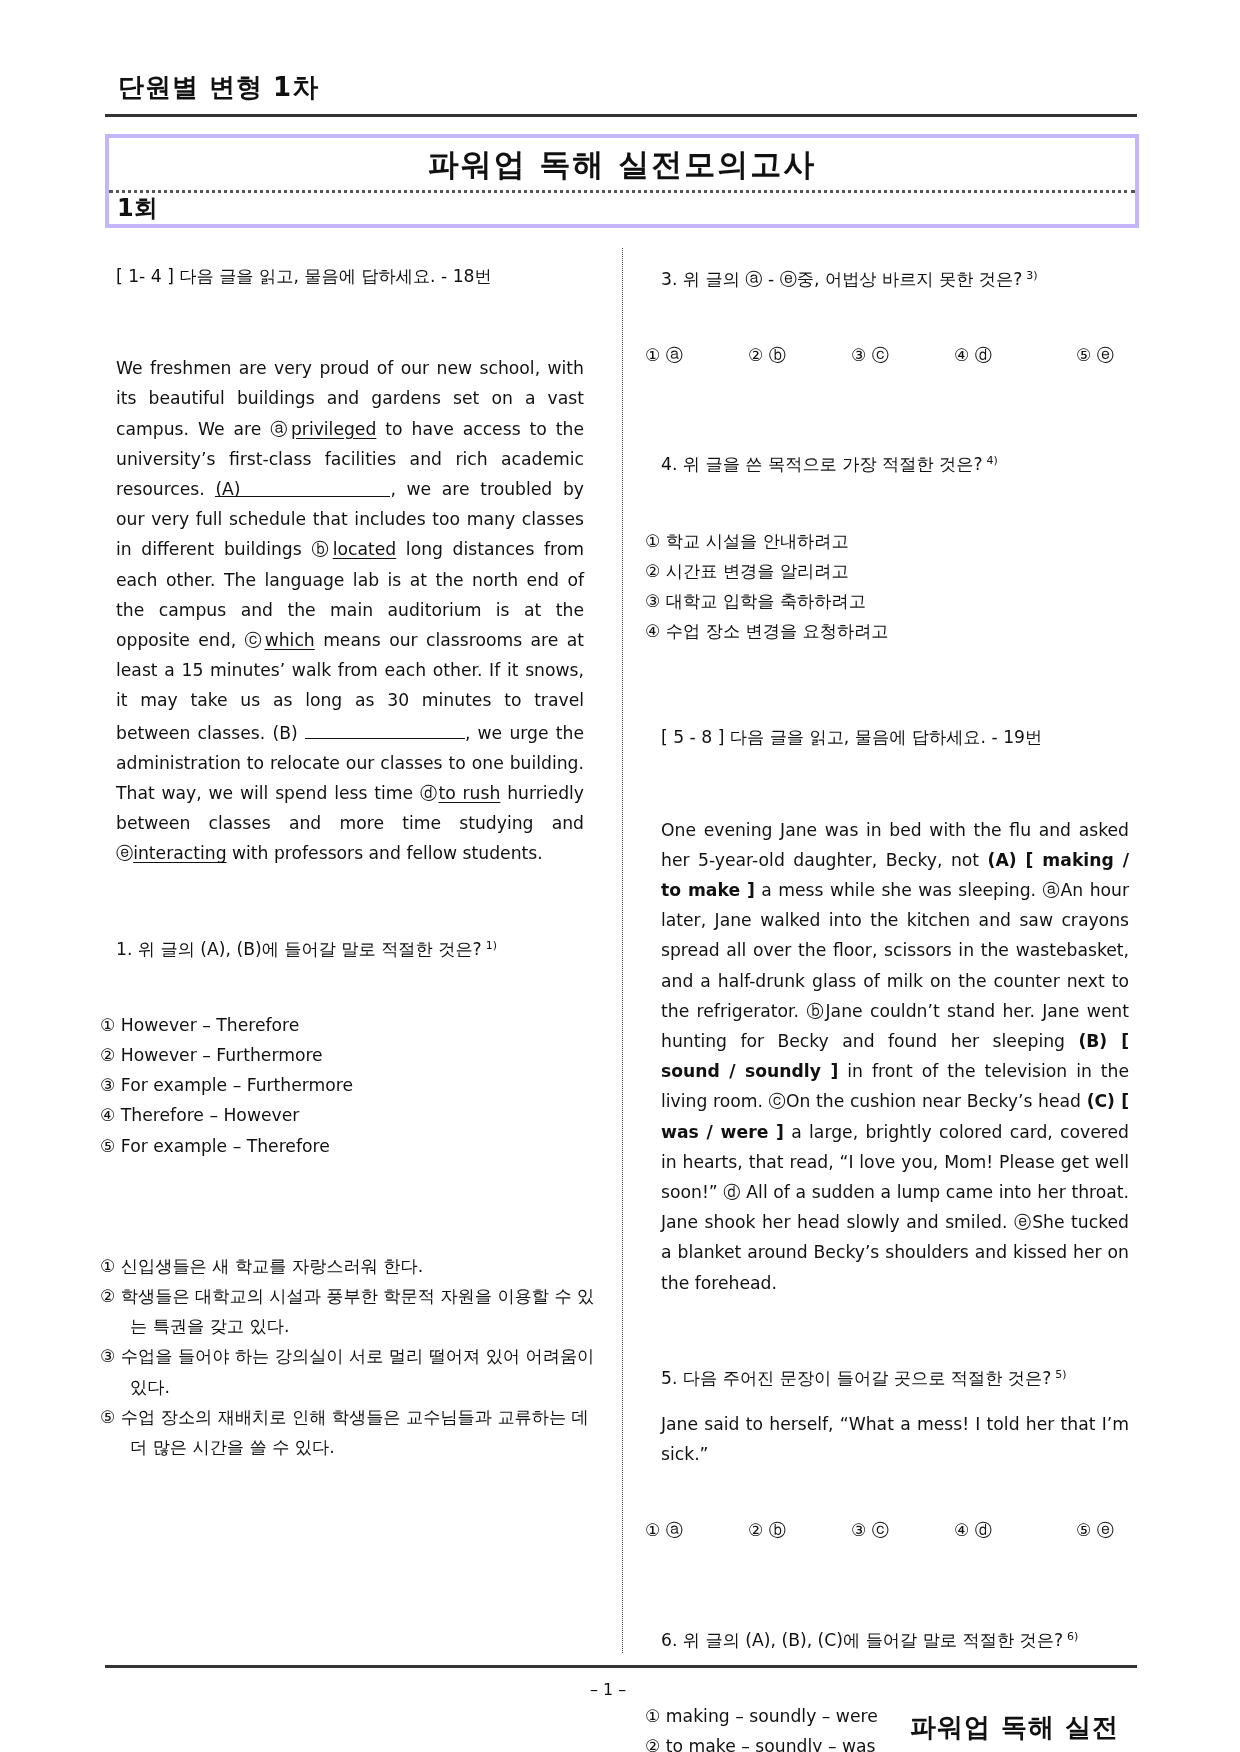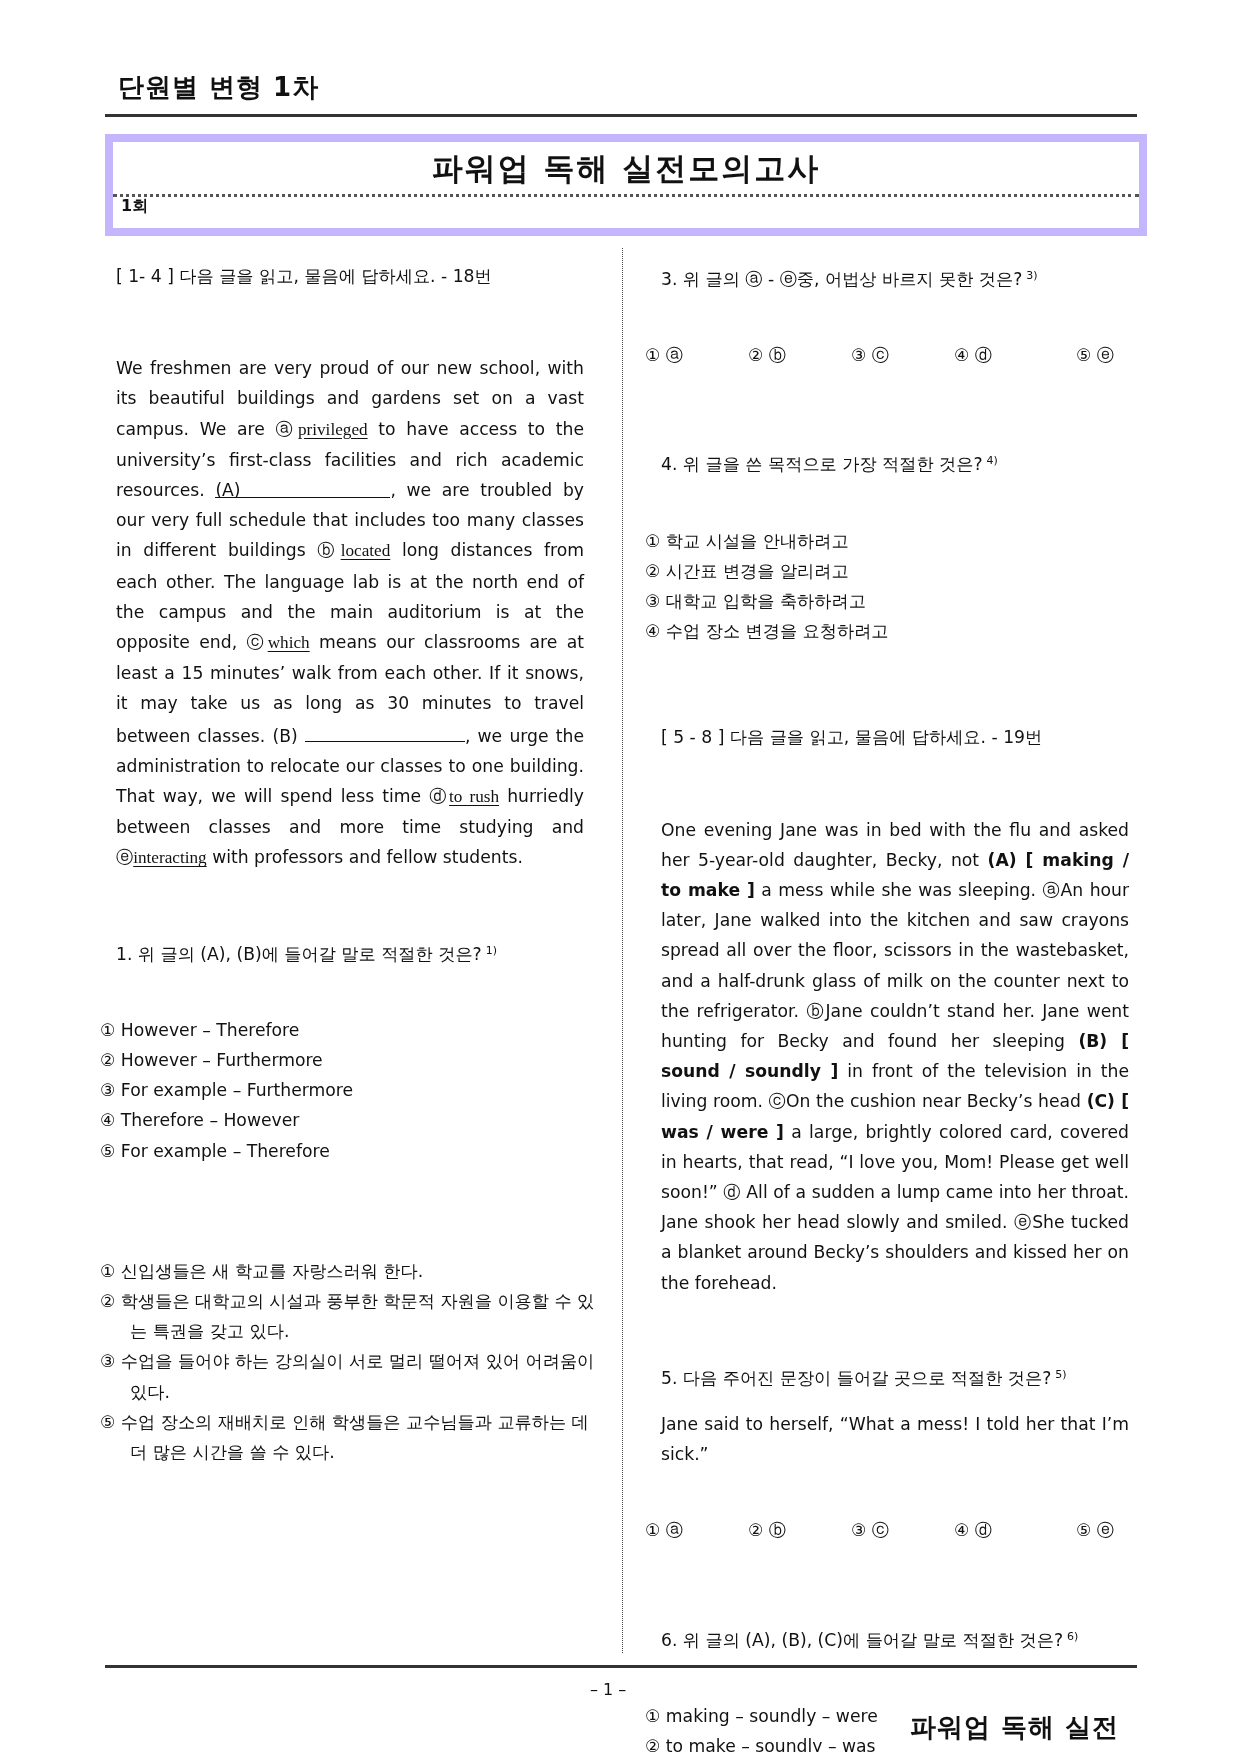--- a/index.html
+++ b/index.html
@@ -1,33 +1,33 @@
 <!DOCTYPE html>
 <html><head>
   <meta charset="utf-8">
   <style>
     html, body { margin: 0; padding: 0; background: #ffffff; }
     body { width: 1240px; height: 1752px; position: relative; overflow: hidden;
       font-family: "DejaVu Sans", "Liberation Sans", sans-serif; color: #111; }
     .header-title { position: absolute; left: 118px; top: 70px; font-size: 26px; font-weight: bold; letter-spacing: 1px; }
     .header-rule { position: absolute; left: 105px; top: 114px; width: 1032px; height: 3px; background: #333; }
     .title-box { position: absolute; left: 105px; top: 134px; width: 1026px; height: 86px;
-      border: 8px solid #c4b5fd; box-sizing: content-box; }
+      border: 4px solid #c4b5fd; box-sizing: content-box; }
     .title-main { position: absolute; left: 0; right: 0; top: 6px; text-align: center; font-size: 31px; font-weight: bold; letter-spacing: 2px; }
     .title-dots { position: absolute; left: 0; right: 0; top: 52px; border-top: 3px dotted #555; }
-    .title-round { position: absolute; left: 8px; top: 54px; font-size: 16px; font-weight: bold; }
+    .title-round { position: absolute; left: 8px; top: 54px; font-size: 24px; font-weight: bold; }
     .col { position: absolute; top: 245px; width: 500px; font-size: 17.2px; line-height: 30.2px; }
     .col-left { left: 100px; }
     .col-right { left: 645px; }
     .divider { position: absolute; left: 622px; top: 248px; height: 1405px; border-left: 1.5px dotted #444; }
     .p { margin: 16px; }
     .justify { text-align: justify; text-align-last: left; }
     .gap1 { height: 30px; }
     .gap2 { height: 60px; }
-    .u { text-decoration: underline; text-underline-offset: 3px; font-family: Liberation Serif, serif; }
+    .u { text-decoration: underline; text-underline-offset: 3px; }
     .blank { display: inline-block; border-bottom: 1.5px solid #111; height: 22px; vertical-align: baseline; }
     .sup { font-size: 11px; vertical-align: 6px; margin-left: 4px; }
     .b { font-weight: bold; }
     .opt { display: block; padding-left: 0; }
     .opt-hang { padding-left: 30px; text-indent: -30px; }
     .opt-row { display: flex; }
     .opt-row span { display: inline-block; }
     .footer-rule { position: absolute; left: 105px; top: 1665px; width: 1032px; height: 3px; background: #333; }
     .page-num { position: absolute; left: 590px; top: 1680px; font-size: 16px; }
     .footer-title { position: absolute; left: 910px; top: 1710px; font-size: 26px; font-weight: bold; letter-spacing: 1px; }

